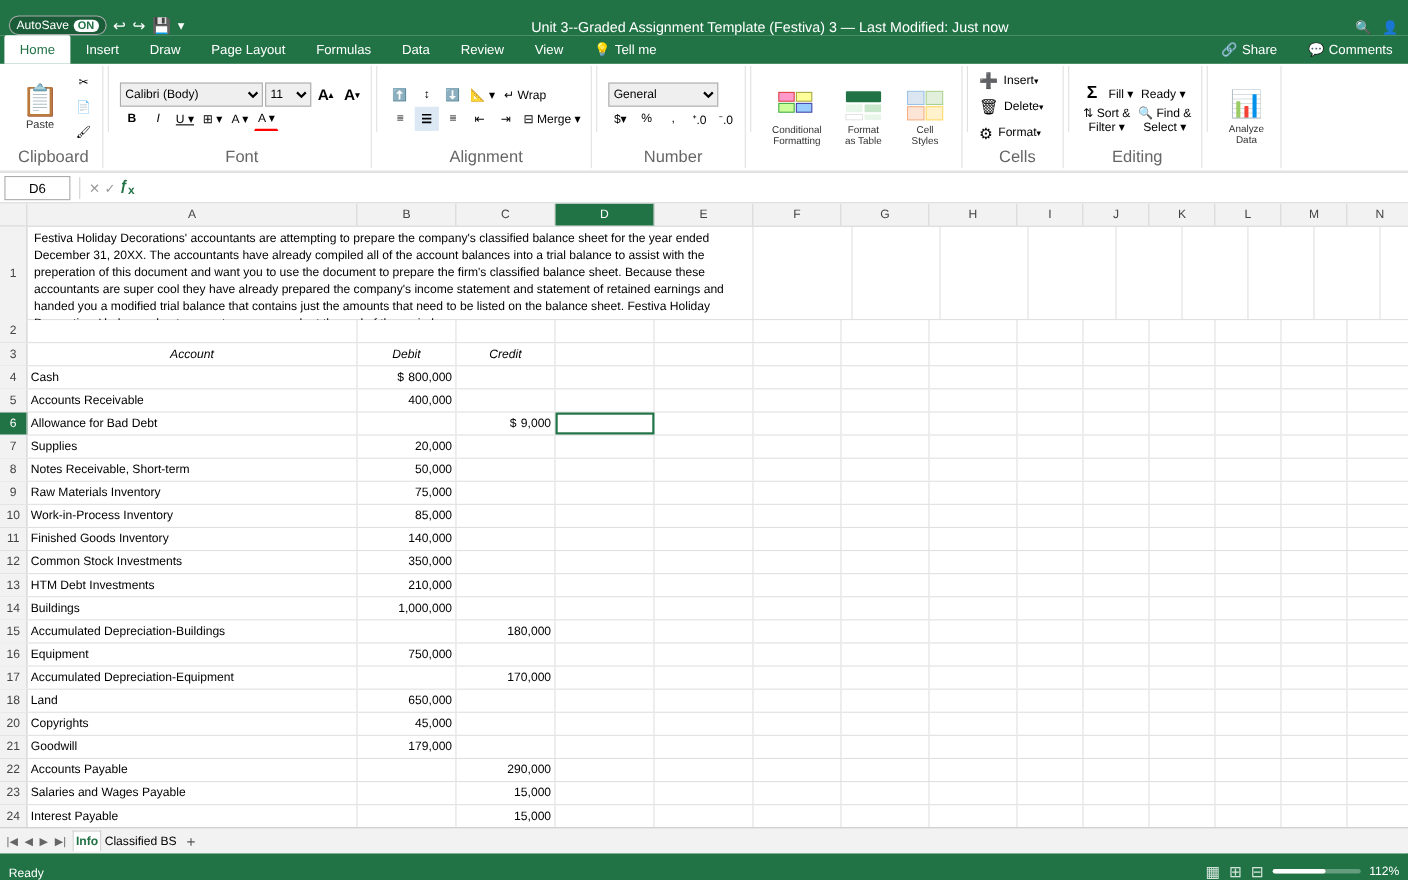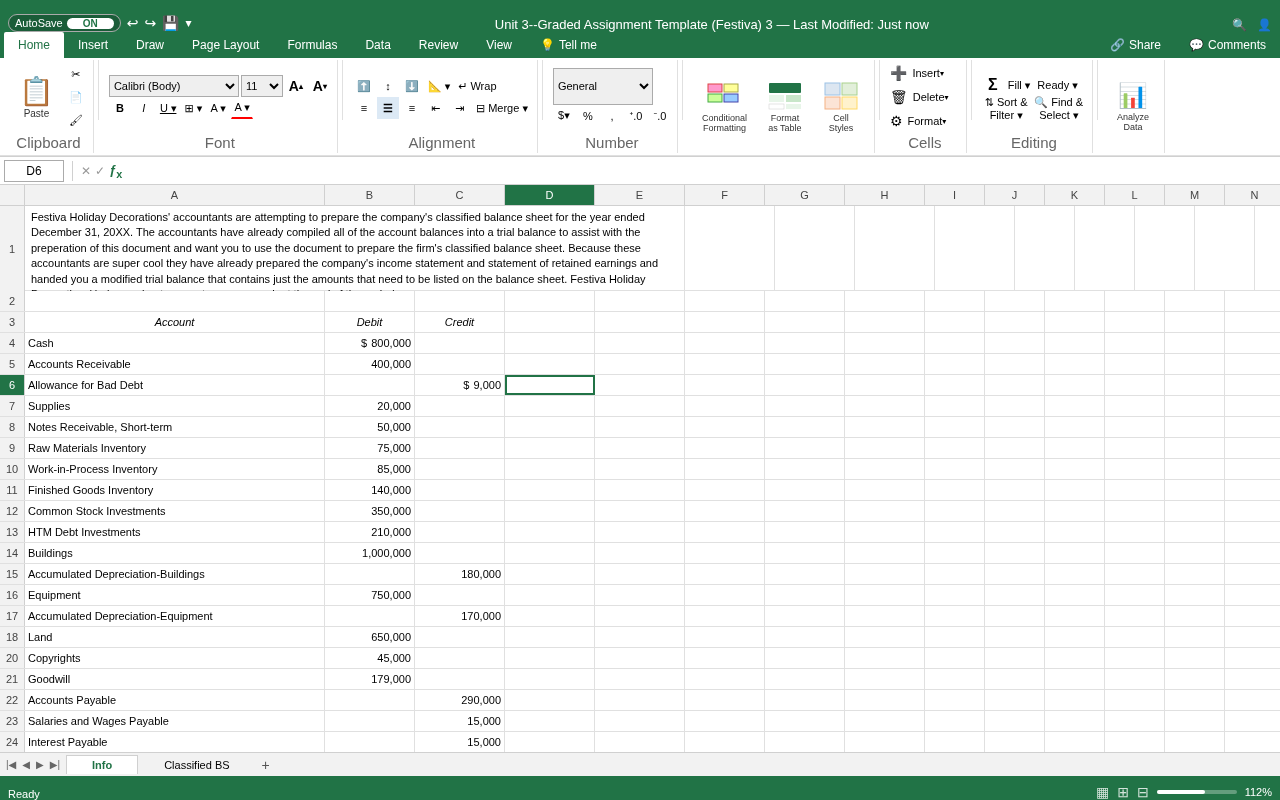--- a/index.html
+++ b/index.html
@@ -12,21 +12,21 @@
       display: flex;
       align-items: flex-end;
       justify-content: space-between;
       padding: 0 8px;
       color: white;
     }
     #title-bar .left { display: flex; align-items: center; gap: 6px; font-size: 12px; }
     #title-bar .center { font-size: 13px; color: white; flex: 1; text-align: center; }
     #title-bar .right { display: flex; align-items: center; gap: 10px; }
     .autosave-toggle { background: #1a5c38; border: 1px solid #aaa; border-radius: 10px; padding: 2px 6px; font-size: 11px; color: white; display: flex; align-items: center; gap: 4px; }
-    .toggle-on { background: #fff; color: #217346; border-radius: 8px; padding: 0 16px; font-size: 10px; font-weight: bold; }
+    .toggle-on { background: #fff; color: #217346; border-radius: 8px; padding: 0 4px; font-size: 10px; font-weight: bold; }
 
     
     #ribbon { background: #fff; border-bottom: 1px solid #d0d0d0; }
     #ribbon-tabs { display: flex; background: #217346; padding-left: 4px; }
     .ribbon-tab { padding: 6px 14px; color: white; font-size: 12px; cursor: pointer; }
     .ribbon-tab.active { background: #fff; color: #217346; border-radius: 2px 2px 0 0; }
 
     #ribbon-content { display: flex; align-items: stretch; padding: 2px 4px; min-height: 80px; gap: 2px; border-bottom: 1px solid #e0e0e0; }
     .ribbon-group { display: flex; flex-direction: column; align-items: center; border-right: 1px solid #e0e0e0; padding: 2px 6px; min-width: 40px; }
     .ribbon-group-label { font-size: 15px; color: #666; margin-top: auto; padding-top: 2px; white-space: nowrap; }
@@ -40,21 +40,21 @@
 
     
     .font-select { width: 130px; height: 22px; font-size: 11px; border: 1px solid #ababab; }
     .size-select { width: 42px; height: 22px; font-size: 11px; border: 1px solid #ababab; }
     .btn-small { height: 22px; min-width: 22px; border: 1px solid transparent; background: transparent; cursor: pointer; font-size: 11px; display: inline-flex; align-items: center; justify-content: center; padding: 0 2px; }
     .btn-bold { font-weight: bold; }
     .btn-italic { font-style: italic; }
     .btn-underline { text-decoration: underline; }
 
     
-    .num-select { width: 100px; height: 37px; font-size: 11px; border: 1px solid #ababab; }
+    .num-select { width: 100px; height: 22px; font-size: 11px; border: 1px solid #ababab; }
 
     
     #formula-bar { display: flex; align-items: center; border-bottom: 1px solid #d0d0d0; height: 28px; padding: 0 4px; gap: 4px; }
     #cell-ref { width: 60px; height: 22px; border: 1px solid #ababab; font-size: 12px; text-align: center; padding: 0 20px; }
     #formula-divider { width: 1px; height: 20px; background: #d0d0d0; margin: 0 4px; }
     #formula-icons { display: flex; gap: 4px; align-items: center; color: #666; }
     #formula-input { flex: 1; height: 22px; border: none; font-size: 12px; padding: 0 4px; outline: none; font-family: 'Segoe UI', Arial, sans-serif; }
     #sheet-grid { overflow: hidden; }
 
     
@@ -95,21 +95,21 @@
     
     #status-bar { height: 24px; background: #217346; display: flex; align-items: flex-end; justify-content: space-between; padding: 0 8px; color: white; font-size: 11px; margin-top: auto; }
     #status-left { display: flex; align-items: center; gap: 10px; }
     #status-right { display: flex; align-items: center; gap: 8px; }
     .view-btn { color: white; opacity: 0.8; cursor: pointer; font-size: 14px; }
     .zoom-bar { width: 80px; height: 4px; background: rgba(255,255,255,0.3); border-radius: 2px; position: relative; }
     .zoom-fill { width: 60%; height: 100%; background: white; border-radius: 2px; }
 
     
     #sheet-tabs { display: flex; align-items: center; background: #f2f2f2; border-top: 1px solid #d0d0d0; height: 24px; padding-left: 4px; gap: 0; }
-    .sheet-tab { padding: 3px 25px; font-size: 11px; cursor: pointer; border: 1px solid transparent; border-bottom: none; }
+    .sheet-tab { padding: 3px 2px; font-size: 11px; cursor: pointer; border: 1px solid transparent; border-bottom: none; }
     .sheet-tab.active { background: #fff; border-color: #d0d0d0; border-bottom-color: #fff; color: #217346; font-weight: bold; }
     .sheet-tab-add { padding: 2px 6px; font-size: 14px; cursor: pointer; color: #555; }
     .nav-arrows { display: flex; gap: 2px; align-items: center; margin-right: 4px; }
     .nav-arrow { font-size: 10px; color: #666; cursor: pointer; padding: 0 2px; }
 
     .big-btn { display: flex; flex-direction: column; align-items: center; justify-content: center; padding: 4px 8px; cursor: pointer; border: 1px solid transparent; gap: 2px; }
     .big-btn-label { font-size: 9px; color: #333; text-align: center; white-space: nowrap; }
 
     .dropdown-arrow { font-size: 8px; }
 

